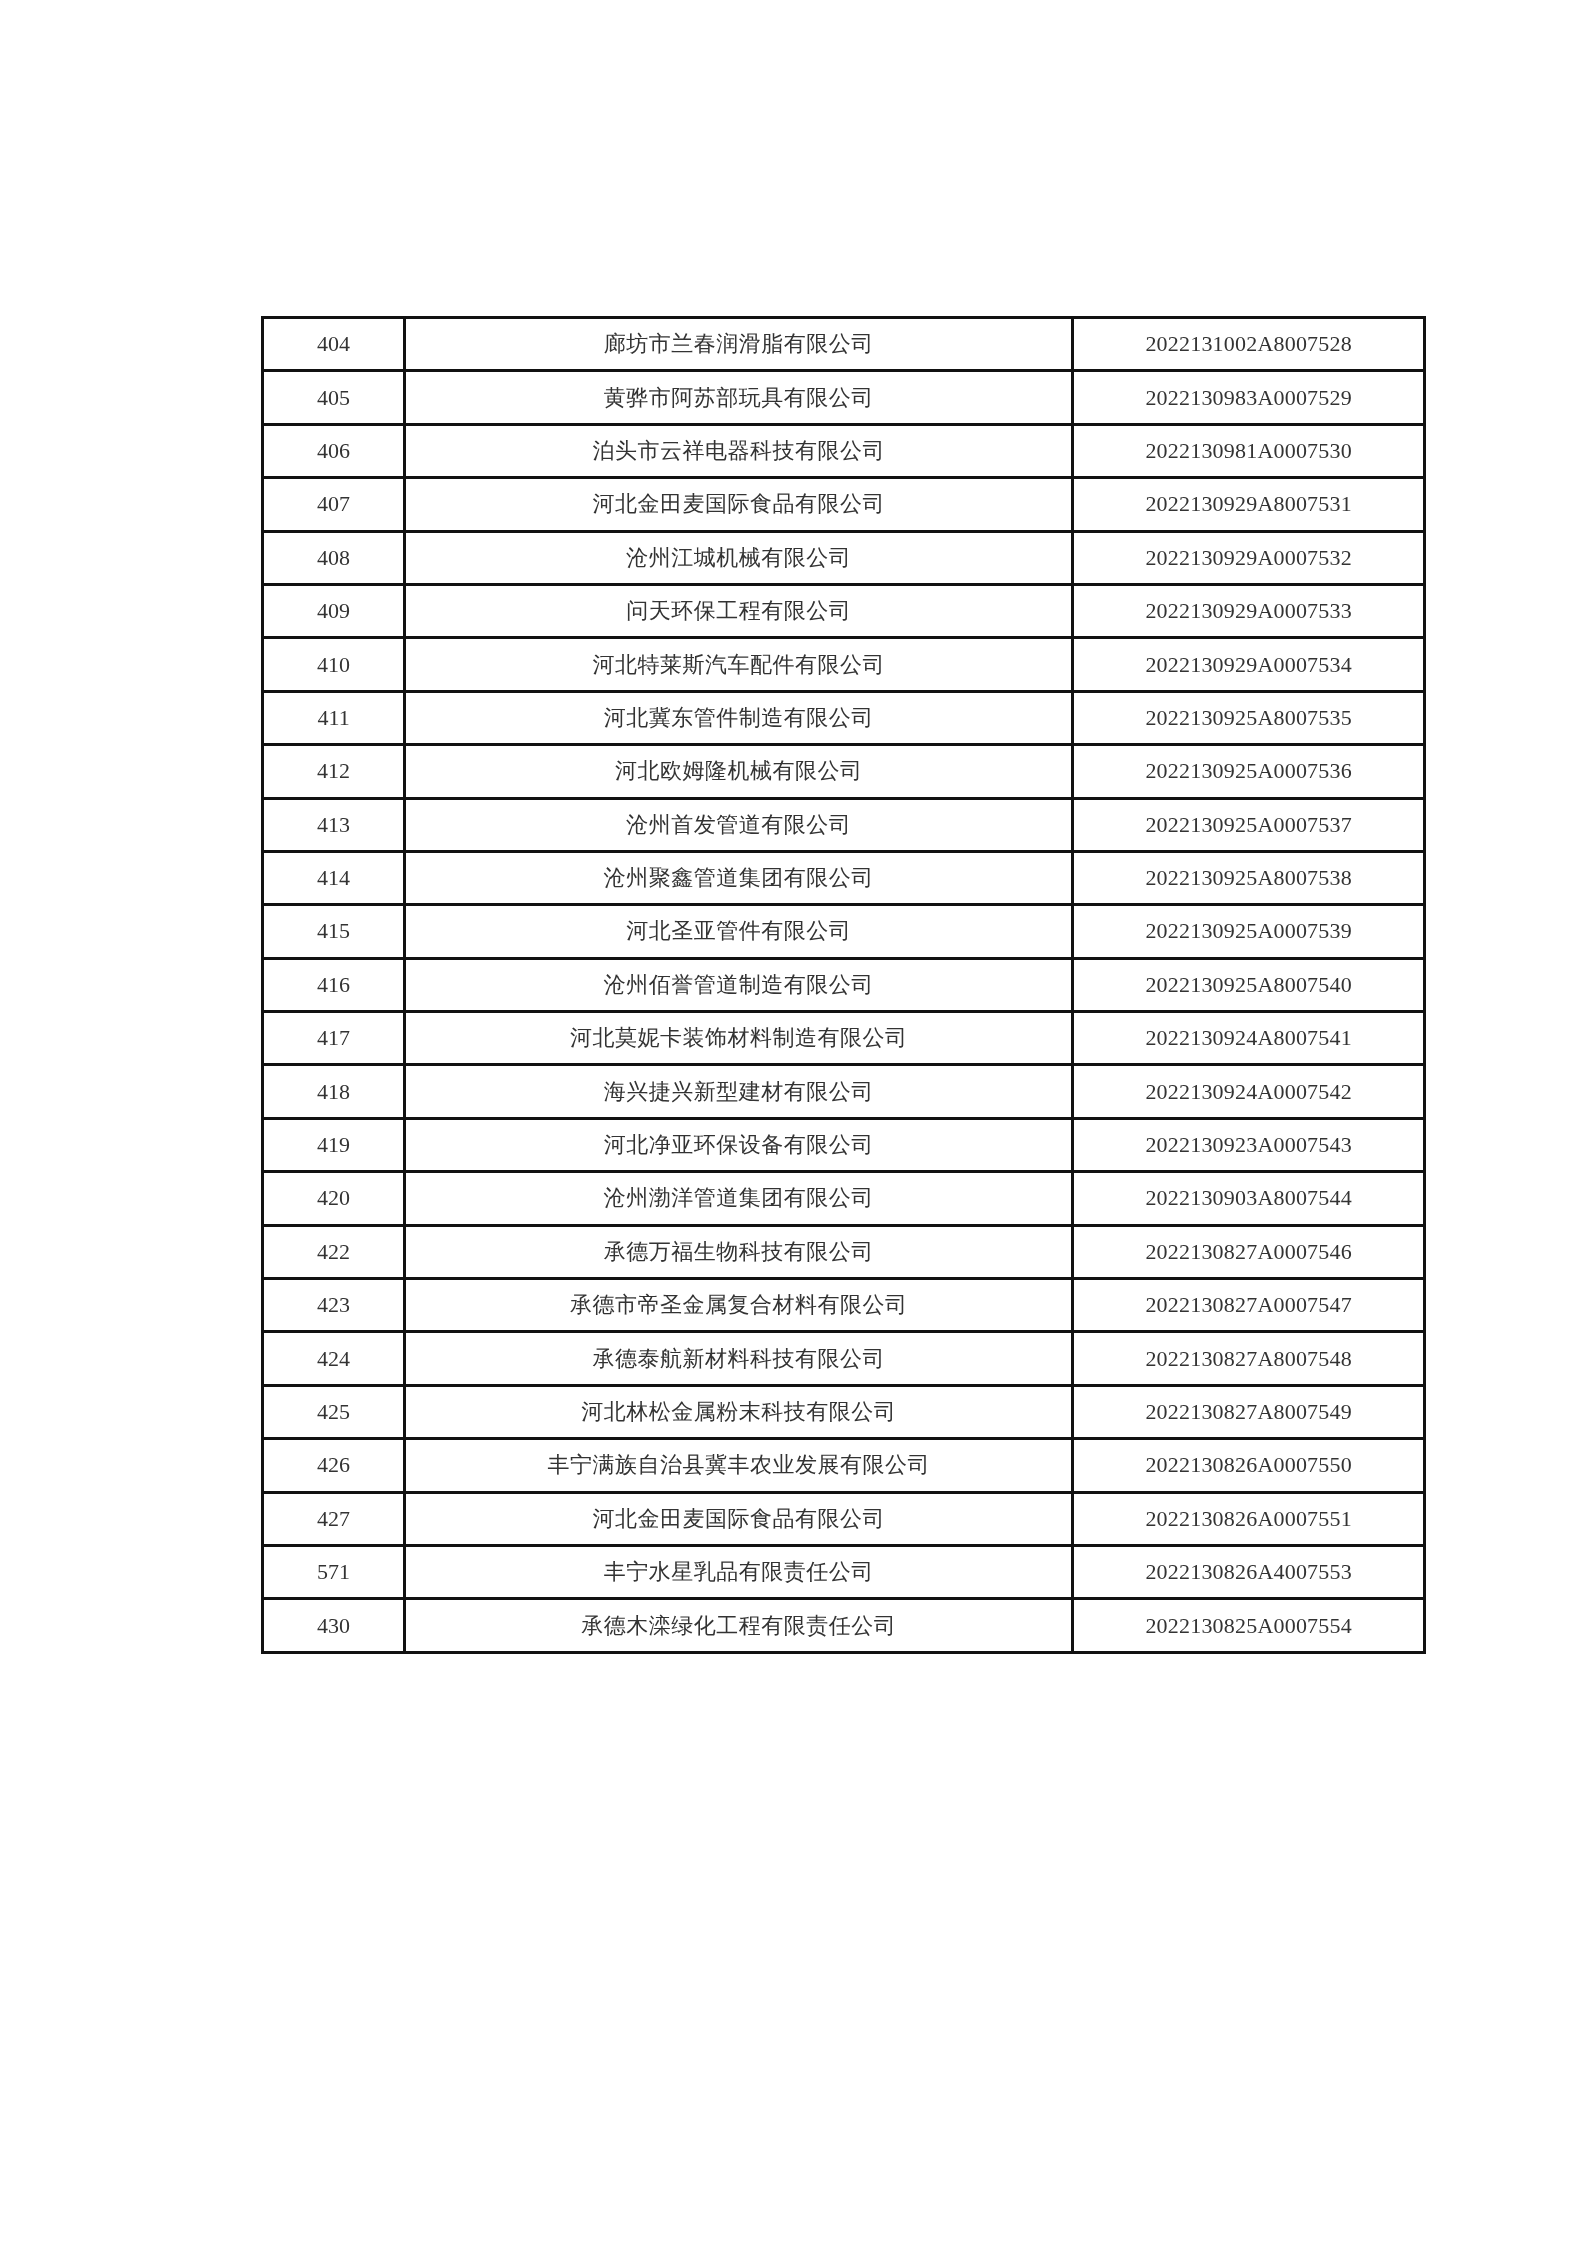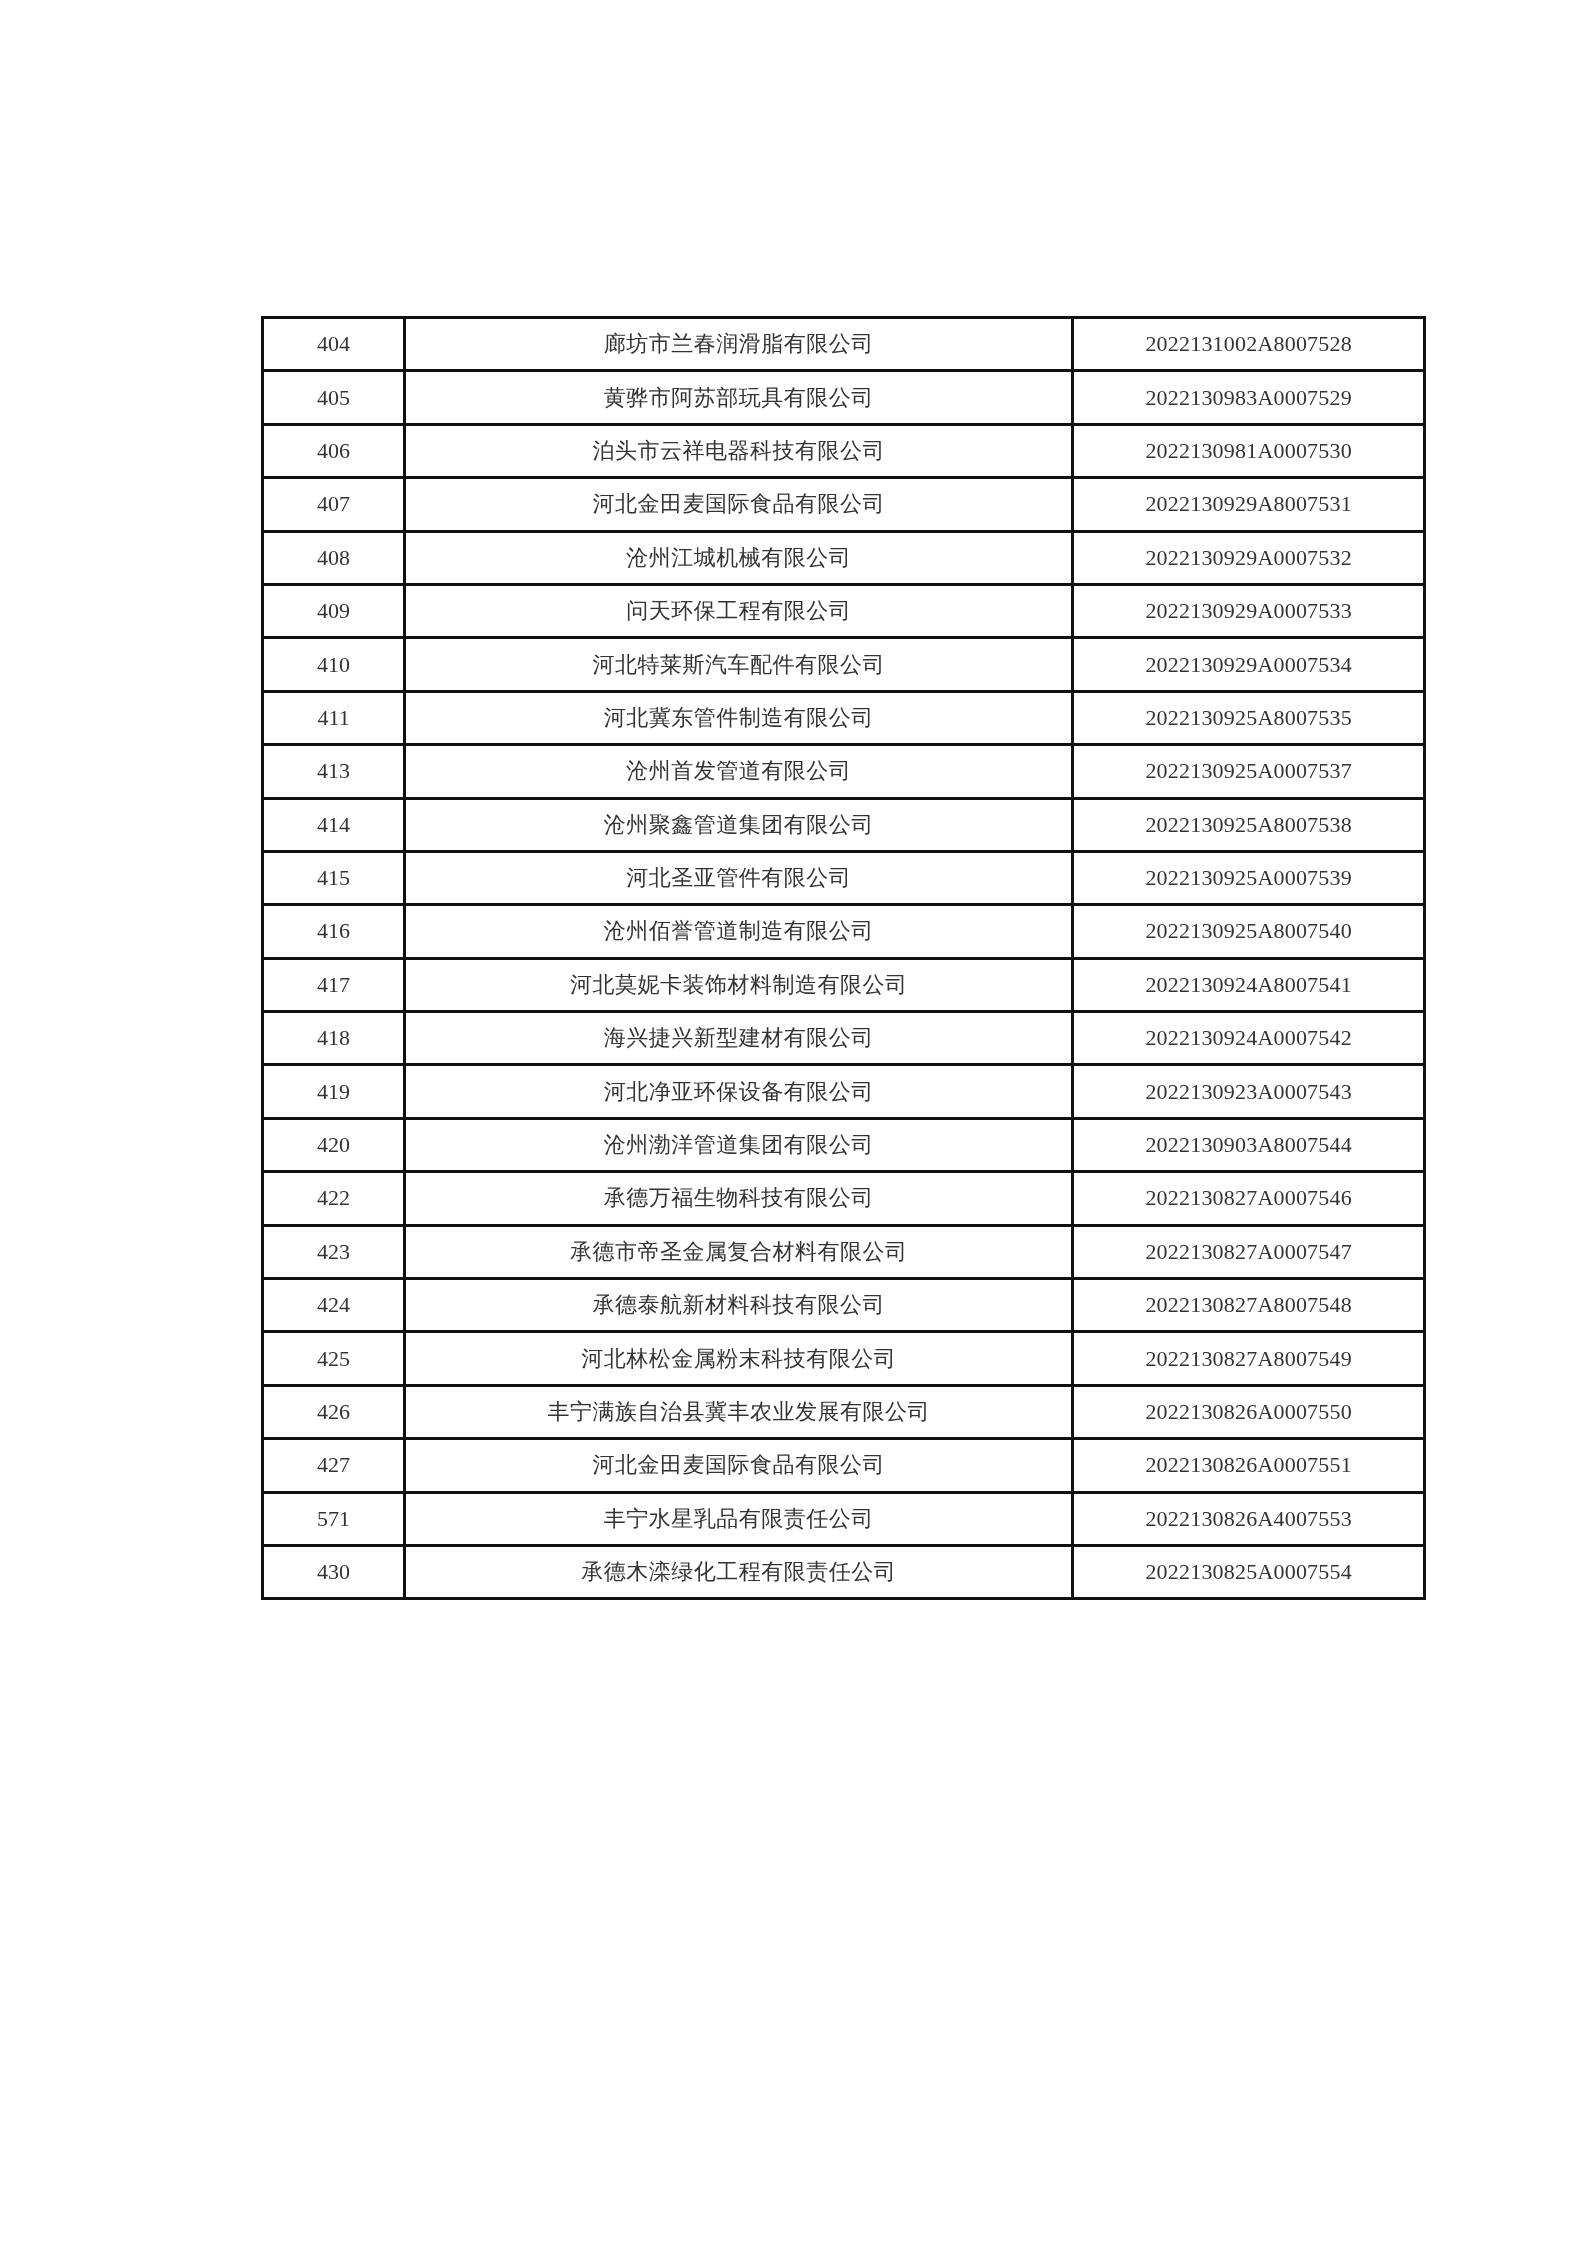--- a/index.html
+++ b/index.html
@@ -85,20 +85,25 @@
         <td class="col-no">410</td>
         <td class="col-name">河北特莱斯汽车配件有限公司</td>
         <td class="col-code">2022130929A0007534</td>
       </tr>
       <tr>
         <td class="col-no">411</td>
         <td class="col-name">河北冀东管件制造有限公司</td>
         <td class="col-code">2022130925A8007535</td>
       </tr>
       <tr>
+        <td class="col-no">412</td>
+        <td class="col-name">河北欧姆隆机械有限公司</td>
+        <td class="col-code">2022130925A0007536</td>
+      </tr>
+      <tr>
         <td class="col-no">413</td>
         <td class="col-name">沧州首发管道有限公司</td>
         <td class="col-code">2022130925A0007537</td>
       </tr>
       <tr>
         <td class="col-no">414</td>
         <td class="col-name">沧州聚鑫管道集团有限公司</td>
         <td class="col-code">2022130925A8007538</td>
       </tr>
       <tr>

